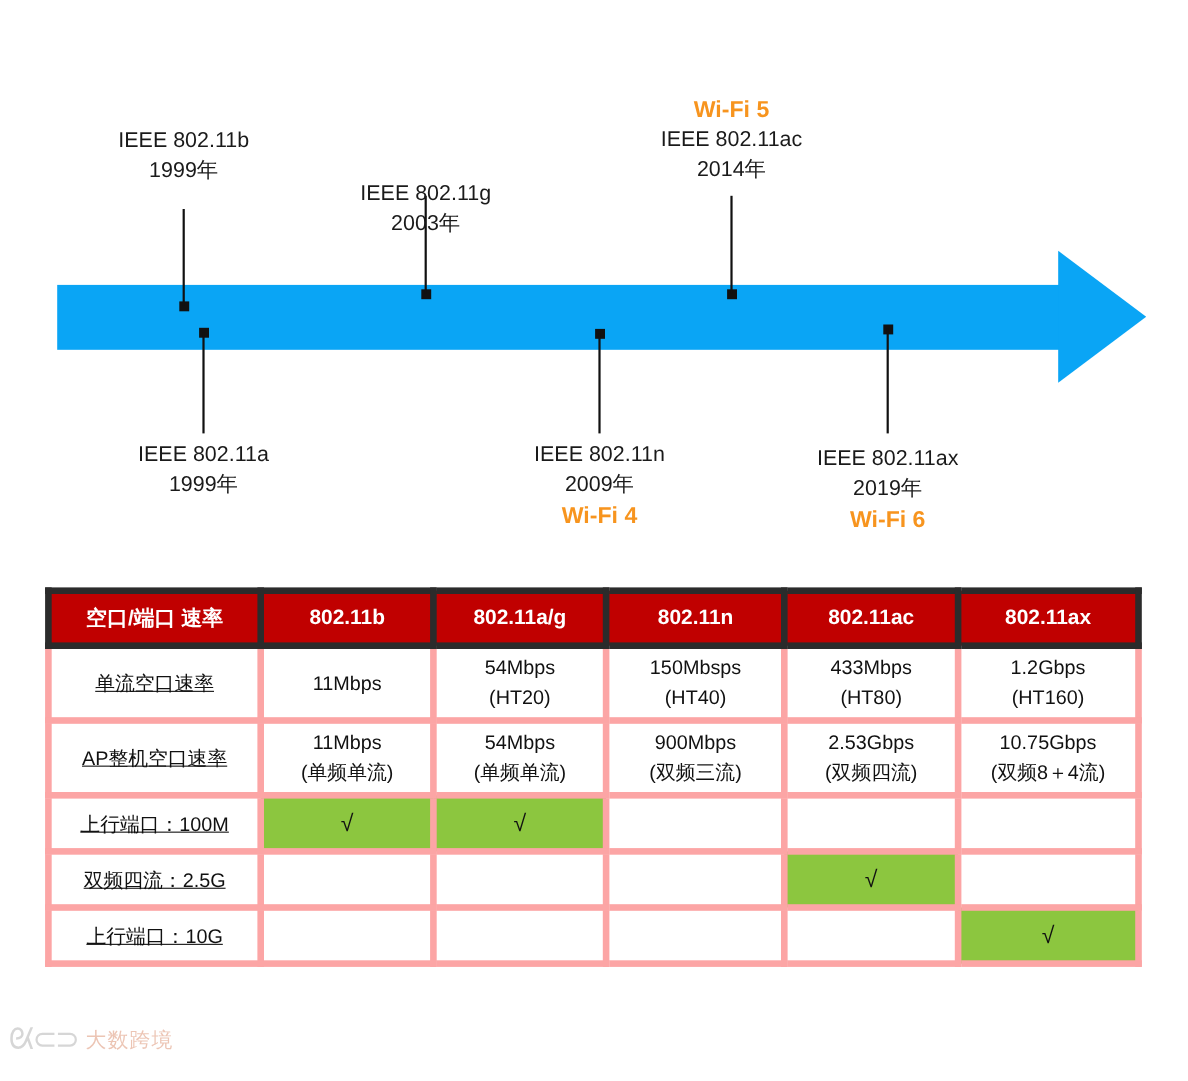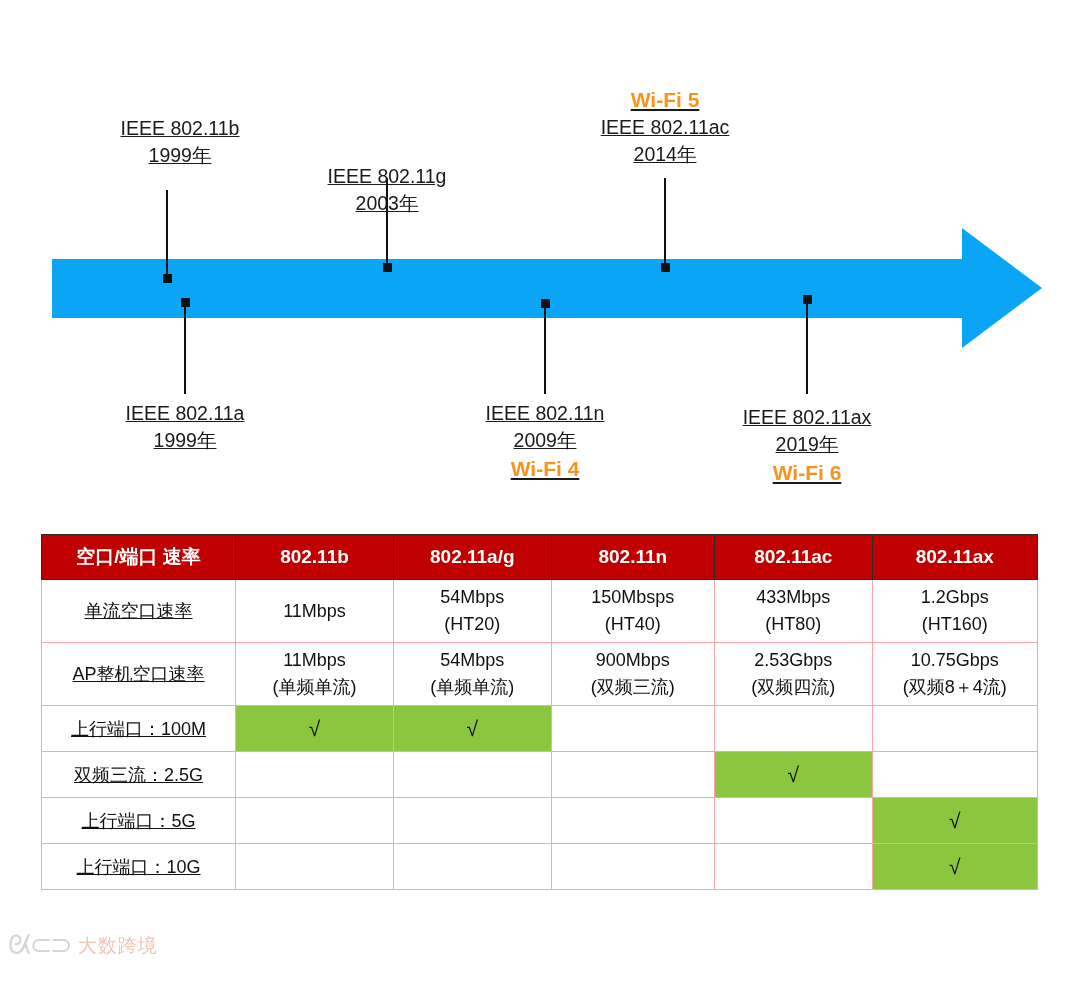--- a/index.html
+++ b/index.html
@@ -35,41 +35,40 @@
   }
 
   .lbl{
     position:absolute;
     text-align:center;
     color:#1a1a1a;
     font-size:19.5px;
     line-height:27px;
     white-space:nowrap;
     transform:translateX(-50%);
-    text-decoration:underline;
   }
   .lbl .std{display:block;}
   .lbl .yr{display:block;}
   .wifi{
     display:block;
     color:#f7941e;
     font-weight:bold;
     font-size:21px;
     line-height:29px;
   }
 
   
   #spec-table{
     position:absolute;left:41px;top:534px;
     width:997px;
     border-collapse:collapse;
     table-layout:fixed;
   }
   #spec-table td,#spec-table th{
-    border:1px solid #fca5a5;
+    border:6px solid #fca5a5;
     text-align:center;
     vertical-align:middle;
     padding:0;
     font-size:18px;
     color:#111;
     font-weight:normal;
   }
   #spec-table thead th{
     background:#c00000;
     color:#ffffff;
@@ -109,21 +108,21 @@
 </style>
 </head>
 <body>
 
 <div id="timeline">
   <div class="tl-bar"></div>
   <div class="tl-head"></div>
   <div id="tl-annotations">
       <div class="marker" style="left: 167px; top: 278px;"></div>
       <div class="leader" style="left: 167px; top: 190px; height: 88px;"></div>
-      <div class="lbl" style="left: 167px; top: 115px; margin-left: 13px;">
+      <div class="lbl" style="left: 167px; top: 115px;">
         <span class="std">IEEE 802.11b</span>
         <span class="yr">1999年</span>
       </div>
       <div class="marker" style="left: 387px; top: 267px;"></div>
       <div class="leader" style="left: 387px; top: 178px; height: 89px;"></div>
       <div class="lbl" style="left: 387px; top: 115px; margin-top: 48px;">
         <span class="std">IEEE 802.11g</span>
         <span class="yr">2003年</span>
       </div>
       <div class="marker" style="left: 665px; top: 267px;"></div>
@@ -223,34 +222,26 @@
       </tr>
       <tr class="port-row">
         <td class="name-cell">上行端口：100M</td>
         <td class="chk"><span>√</span></td>
         <td class="chk"><span>√</span></td>
         <td></td>
         <td></td>
         <td></td>
       </tr>
       <tr class="port-row">
-        <td class="name-cell">双频三流：2.5G</td>
-        <td></td>
-        <td></td>
-        <td></td>
-        <td class="chk"><span>√</span></td>
-        <td></td>
-      </tr>
-      <tr class="port-row">
-        <td class="name-cell">上行端口：5G</td>
-        <td></td>
-        <td></td>
-        <td></td>
-        <td></td>
-        <td class="chk"><span>√</span></td>
+        <td class="name-cell">双频四流：2.5G</td>
+        <td></td>
+        <td></td>
+        <td></td>
+        <td class="chk"><span>√</span></td>
+        <td></td>
       </tr>
       <tr class="port-row">
         <td class="name-cell">上行端口：10G</td>
         <td></td>
         <td></td>
         <td></td>
         <td></td>
         <td class="chk"><span>√</span></td>
       </tr>
     </tbody>

